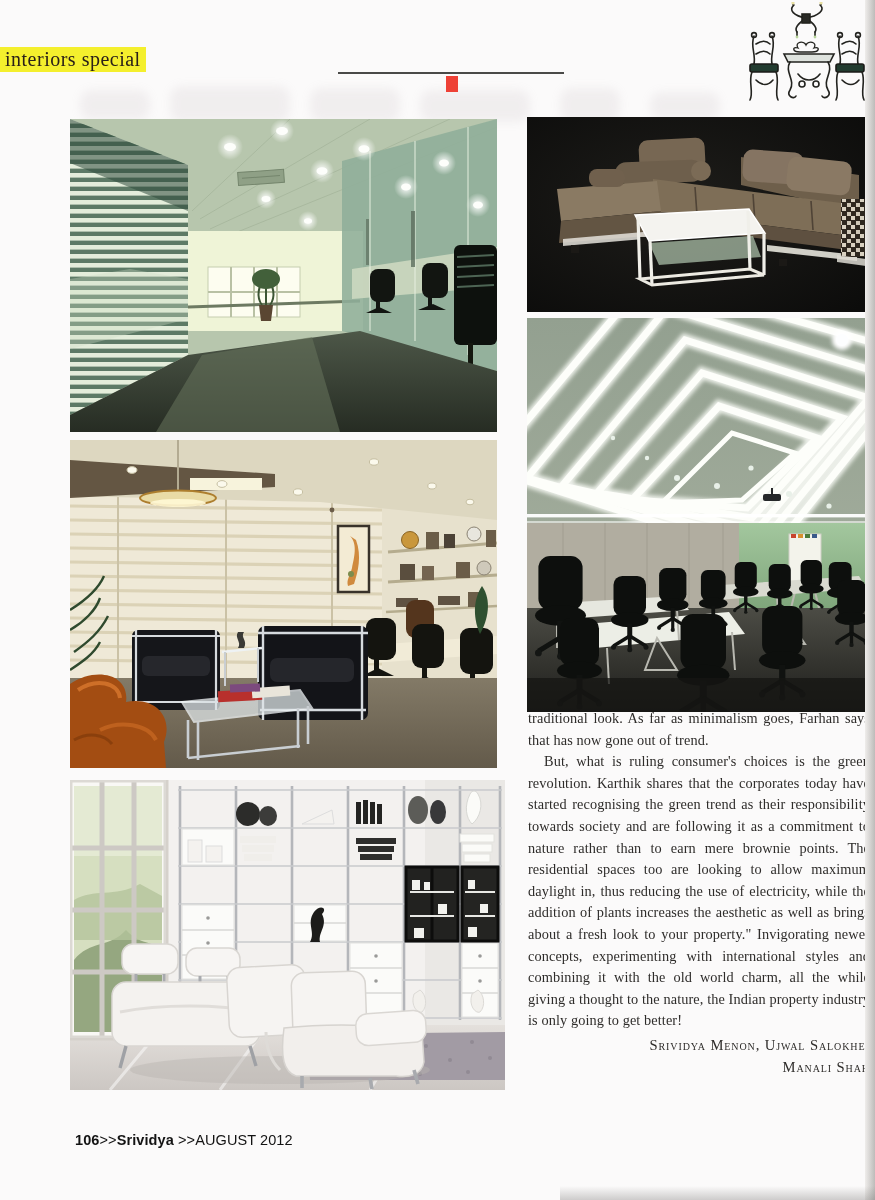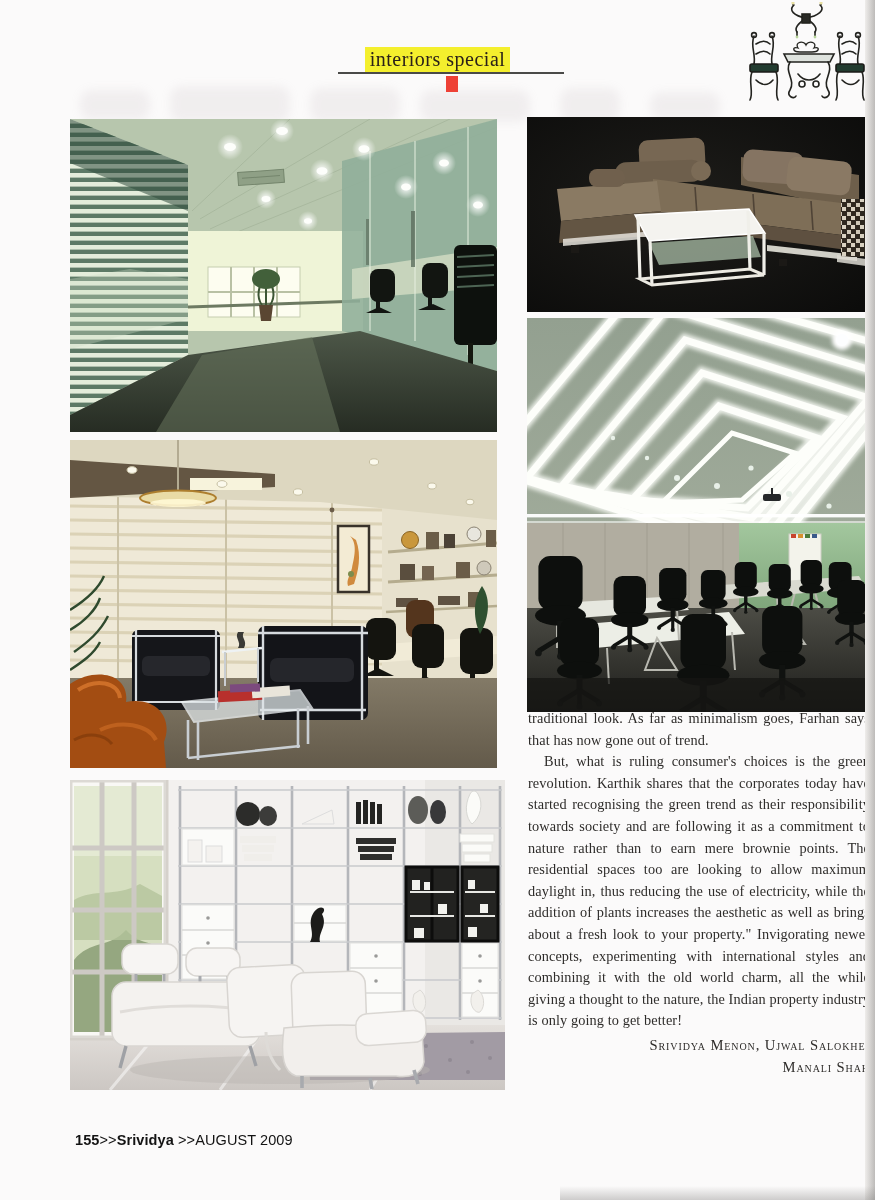--- a/index.html
+++ b/index.html
@@ -1,20 +1,20 @@
 <!DOCTYPE html>
 <html><head>
 <meta charset="utf-8">
 <style>
   html,body{margin:0;padding:0;background:#e9e7e5;}
   .page{position:relative;width:875px;height:1200px;margin:0 auto;background:#fbfafa;overflow:hidden;font-family:"Liberation Serif",serif;}
   .abs{position:absolute;}
   
   .header-wrap{left:0;top:44px;width:875px;height:60px;}
-  .section-label{position:absolute;left:0;top:4px;width:875px;text-align:center;font-size:20px;letter-spacing:.5px;color:#2a2019;}
+  .section-label{position:absolute;left:0;top:4px;width:875px;text-align:left;font-size:20px;letter-spacing:.5px;color:#2a2019;}
   .section-label span{background:#f4ef2d;padding:1px 5px 2px 5px;}
   .header-rule{position:absolute;left:338px;top:28px;width:226px;height:2px;background:#4a4a48;}
   .accent-square{position:absolute;left:446px;top:32px;width:12px;height:16px;background:#ee4136;}
   
   .ghost{left:0;top:82px;width:760px;height:46px;opacity:.14;filter:blur(5px);}
   .ghost i{position:absolute;display:block;background:#b3a7ad;border-radius:12px;}
   
   .article{left:528px;top:708px;width:342px;color:#2e2c2a;font-size:14.3px;line-height:21.6px;text-align:justify;letter-spacing:.1px;}
   .article p{margin:0;}
   .article p.indent{text-indent:16px;}
@@ -722,18 +722,18 @@
   <div class="abs article">
     <p>traditional look. As far as minimalism goes, Farhan says that has now gone out of trend.</p>
     <p class="indent">But, what is ruling consumer's choices is the green revolution. Karthik shares that the corporates today have started recognising the green trend as their responsibility towards society and are following it as a commitment to nature rather than to earn mere brownie points. The residential spaces too are looking to allow maximum daylight in, thus reducing the use of electricity, while the addition of plants increases the aesthetic as well as brings about a fresh look to your property." Invigorating newer concepts, experimenting with international styles and combining it with the old world charm, all the while giving a thought to the nature, the Indian property industry is only going to get better!</p>
     <div class="byline">
       <div>Srividya Menon, Ujwal Salokhe,</div>
       <div>Manali Shah</div>
     </div>
   </div>
 
   <div class="abs footer">
-    <b>155</b><span class="sep">&gt;&gt;</span><b>Srividya</b> <span class="sep">&gt;&gt;</span><span>AUGUST 2009</span>
+    <b>106</b><span class="sep">&gt;&gt;</span><b>Srividya</b> <span class="sep">&gt;&gt;</span><span>AUGUST 2012</span>
   </div>
 
   <div class="abs edge-strip"></div>
   <div class="abs corner-shadow"></div>
 </div>
 
 </body></html>

